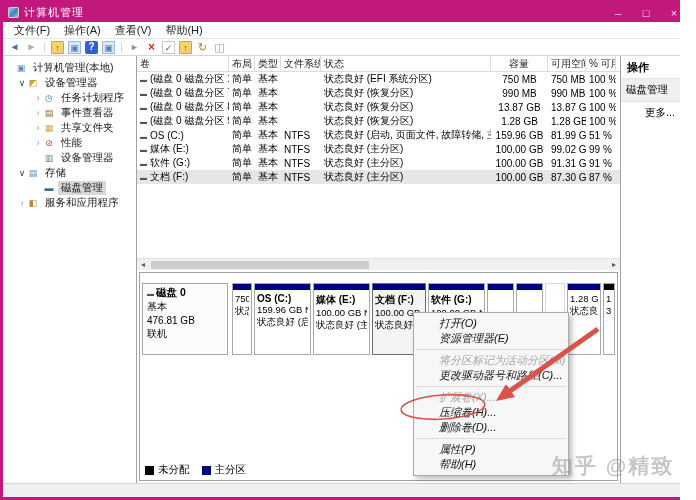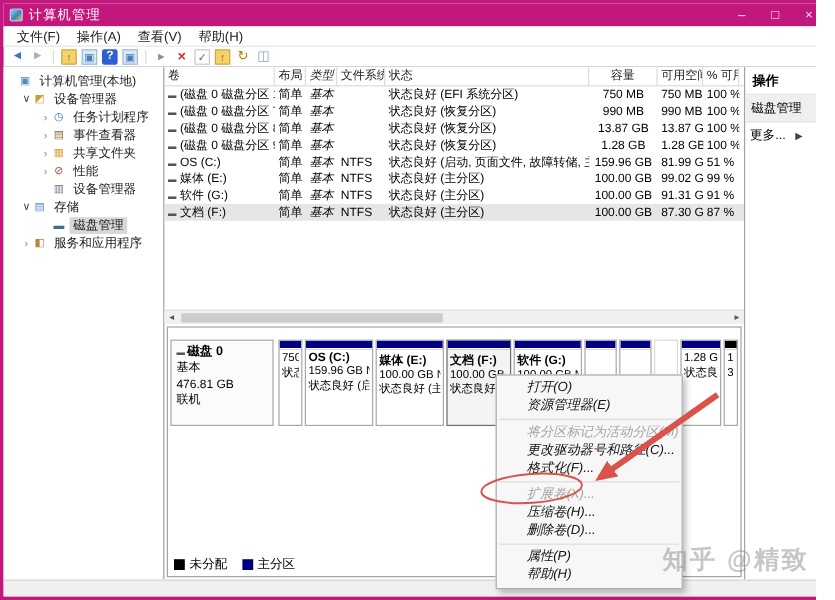--- a/index.html
+++ b/index.html
@@ -47,21 +47,21 @@
   .ind0 { padding-left:2px; } .ind1 { padding-left:14px; } .ind2 { padding-left:30px; }
 
   .main { width:483px; flex:0 0 auto; display:flex; flex-direction:column; min-height:0; }
 
   
   .volume-pane { height:202px; flex:0 0 auto; overflow:hidden; font-size:10px; }
   .vrow { display:flex; height:14px; align-items:center; white-space:nowrap; }
   .vhead { height:16px; border-bottom:1px solid #dcdcdc; color:#222; }
   .vhead .vc { border-right:1px solid #dcdcdc; height:16px; line-height:16px; }
   .vc { padding:0 3px; overflow:hidden; flex:0 0 auto; }
-  .c-vol{width:92px;} .c-lay{width:26px;} .c-typ{width:26px;font-style:italic;} .c-fs{width:40px;}
+  .c-vol{width:92px;} .c-lay{width:26px;} .c-typ{width:26px;} .c-fs{width:40px;}
   .c-st{width:170px;} .c-cap{width:57px; text-align:center;} .c-free{width:38px;} .c-pct{width:30px;}
   .vrow.sel { background:#e6e6e6; }
   .v-ico { color:#555; font-size:7px; margin-right:3px; }
 
   
   .hscroll { height:12px; flex:0 0 auto; background:#f0f0f0; border-top:1px solid #e3e3e3; display:flex; align-items:center; font-size:8px; color:#555; }
   .harrow { width:12px; text-align:center; flex:0 0 auto; }
   .hthumb { width:218px; height:8px; background:#cdcdcd; border-radius:1px; margin-left:2px; }
   .hspacer { flex:1; }
 
@@ -83,21 +83,21 @@
   .p-line { font-size:9.5px; line-height:1.3; white-space:nowrap; overflow:hidden; }
 
   .legend { position:absolute; left:5px; bottom:3px; display:flex; gap:12px; align-items:flex-start; font-size:10.5px; }
   .lg { display:flex; align-items:center; gap:4px; }
   .lg-sq { width:9px; height:9px; display:inline-block; }
 
   
   .actions { flex:1; border-left:1px solid #9fa4a9; font-size:10.5px; display:flex; flex-direction:column; }
   .actions-title { font-weight:bold; font-size:11px; padding:4px 6px 3px 6px; border-bottom:1px solid #e3e3e3; }
   .actions-section { display:flex; justify-content:space-between; align-items:center; padding:4px 5px; background:#efefef; border-bottom:1px solid #e3e3e3; }
-  .actions-more { display:flex; justify-content:flex-start; gap:8px; align-items:center; padding:4px 4px; }
+  .actions-more { display:flex; justify-content:flex-end; gap:8px; align-items:center; padding:4px 4px; }
   .a-arrow { font-size:8px; color:#444; }
 
   .statusbar { height:14px; flex:0 0 auto; background:#f0f0f0; border-top:1px solid #d6d6d6; }
 
   
   .ctxmenu { position:absolute; left:413px; top:312px; width:156px; background:#f7f7f7;
     border:1px solid #ababab; box-shadow:3px 3px 5px rgba(0,0,0,.25); padding:3px 0; font-size:11px; z-index:10; }
   .citem { height:15px; line-height:15px; padding-left:25px; white-space:nowrap; color:#111;font-style:italic; }
   .citem.disabled { color:#a5a5a5; }
   .csep { height:1px; background:#dcdcdc; margin:3px 2px; }
@@ -407,21 +407,20 @@
 
     <div class="statusbar"></div>
   </div>
 
   <div class="ctxmenu">
     <div class="citem">打开(O)</div>
     <div class="citem">资源管理器(E)</div>
     <div class="csep"></div>
     <div class="citem disabled">将分区标记为活动分区(M)</div>
     <div class="citem">更改驱动器号和路径(C)...</div>
-    <div class="citem">格式化(F)...</div>
     <div class="csep"></div>
     <div class="citem disabled">扩展卷(X)...</div>
     <div class="citem">压缩卷(H)...</div>
     <div class="citem">删除卷(D)...</div>
     <div class="csep"></div>
     <div class="citem">属性(P)</div>
     <div class="citem">帮助(H)</div>
   </div>
 
   <svg class="annotation" viewBox="0 0 696 500">

